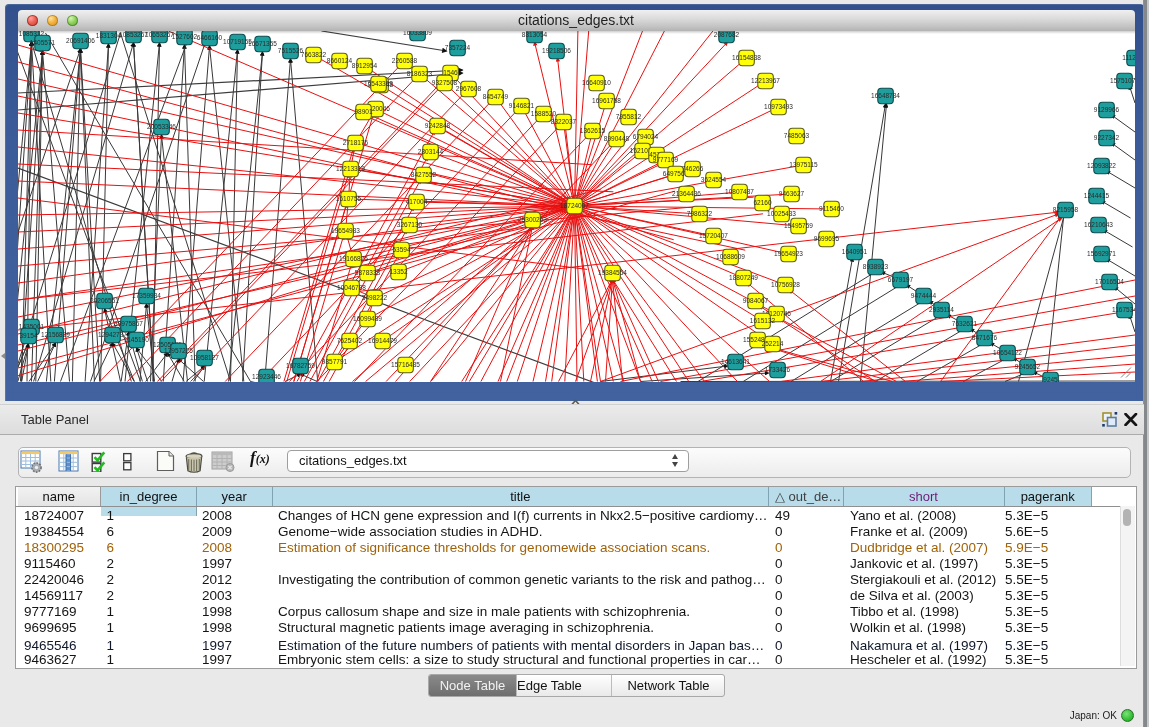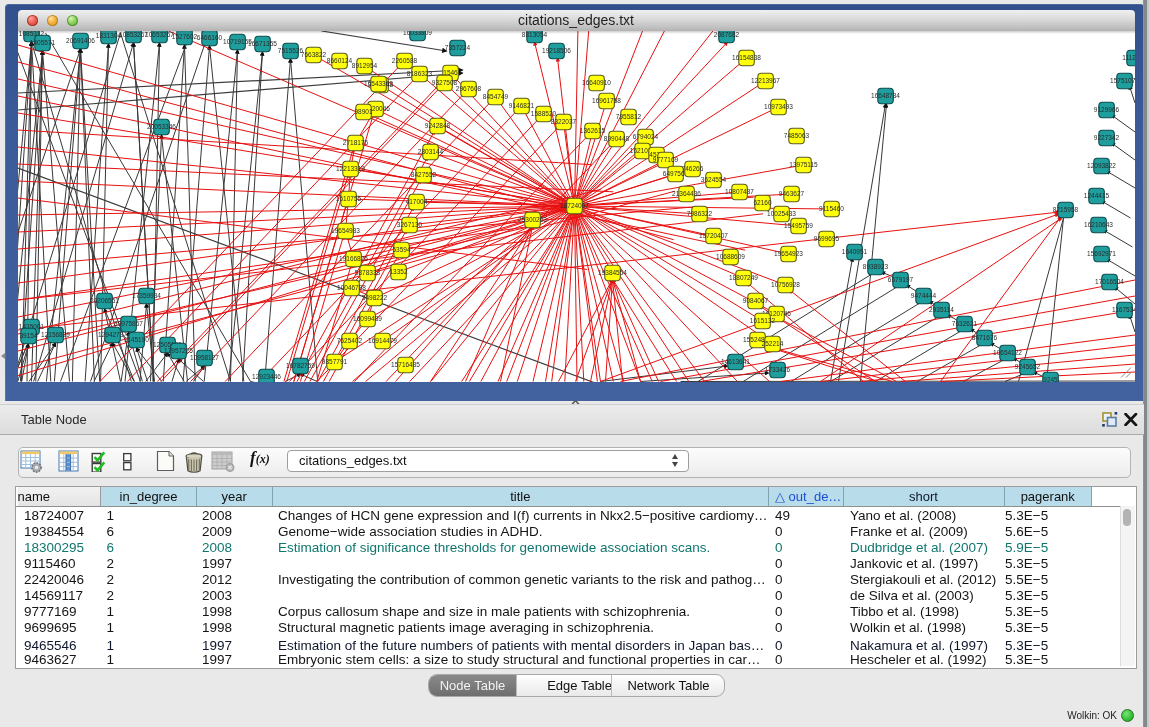--- a/index.html
+++ b/index.html
@@ -569,21 +569,21 @@
 <div class="abs" style="left:17.5px;top:31px;width:1117px;height:3px;background:linear-gradient(180deg,rgba(60,60,60,.25),rgba(60,60,60,0))"></div>
 <div class="abs" style="left:1px;top:353px;width:0;height:0;border-top:3.5px solid transparent;border-bottom:3.5px solid transparent;border-right:4.5px solid #8a8a8a"></div>
 
 <div class="abs" style="left:1142.5px;top:0;width:6.5px;height:727px;background:linear-gradient(90deg,#9a9a9a 0,#84888b 1px,#84888b 4px,#c6c9cc 4px)"></div>
 
 <svg class="abs" style="left:570px;top:399px" width="11" height="7" viewBox="0 0 11 7">
     <path d="M1.5 6L5.5 1.5L9.5 6" stroke="#5a5a5a" stroke-width="1.6" fill="none"></path>
   </svg>
 
 <div class="abs" style="left:0;top:404px;width:1144px;height:29px;background:linear-gradient(180deg,#ebebeb,#ddd);border-top:1px solid #d0d0d0;border-bottom:1px solid #ababab">
-  <div class="abs" style="left:21px;top:0;font-size:13px;color:#2a2a2a;line-height:29px">Table Node</div>
+  <div class="abs" style="left:21px;top:0;font-size:13px;color:#2a2a2a;line-height:29px">Table Panel</div>
   <svg class="abs" style="left:1102px;top:7px" width="16" height="15" viewBox="0 0 16 15">
     <rect x="1" y="1" width="8" height="8" fill="#edf2fa" stroke="#a0922e" stroke-width="1.6"></rect>
     <rect x="5.5" y="5.5" width="8.5" height="8.5" fill="#dfeafa" stroke="#5d7d9e" stroke-width="1.6"></rect>
     <rect x="12.6" y="0" width="2.6" height="2.6" fill="#1d3d6e"></rect>
     <rect x="0.2" y="12" width="2.6" height="2.6" fill="#1d3d6e"></rect>
   </svg>
   <svg class="abs" style="left:1124px;top:8px" width="14" height="13" viewBox="0 0 14 13">
     <path d="M1.5 1L12 12 M12 1L1.5 12" stroke="#141414" stroke-width="2.6" stroke-linecap="round"></path>
   </svg>
 </div>
@@ -632,47 +632,47 @@
       <path d="M17.3 14.8l3.4 3.4 M20.7 14.8l-3.4 3.4" stroke="#e3e3e3" stroke-width="1.3"></path>
     </svg></div>
 <div style="position:absolute;left:250px;top:448px"><span style="font-family:'Liberation Serif',serif;font-style:italic;font-weight:bold;font-size:17px;color:#111">f<span style="font-size:12px">(x)</span></span></div>
 
 <div class="abs" style="left:287px;top:450px;width:389px;height:20px;border:1px solid #9e9e9e;border-radius:4px;background:#fff;font-size:13px;color:#111;line-height:20px;padding-left:11px">citations_edges.txt
   <div class="abs" style="right:10px;top:3px;width:0;height:0;border-left:3.5px solid transparent;border-right:3.5px solid transparent;border-bottom:5px solid #444"></div>
   <div class="abs" style="right:10px;top:11px;width:0;height:0;border-left:3.5px solid transparent;border-right:3.5px solid transparent;border-top:5px solid #444"></div>
 </div>
 
 <div class="abs" style="left:15px;top:486px;width:1120px;height:181px;border:1px solid #9b9b9b;background:#fff"></div>
-<div style="position:absolute;left:17.5px;top:487px;width:83.5px;height:19px;background:linear-gradient(#f2f2f2,#e4e4e4);border-right:1px solid #9a9a9a;box-sizing:border-box;font-size:13px;color:#111;line-height:19px;">name</div>
-<div style="position:absolute;left:101px;top:487px;width:96px;height:19px;background:#b8dcea;border-right:1px solid #7fa3b2;box-sizing:border-box;font-size:13px;color:#111;line-height:19px;text-align:center;">in_degree</div>
+<div style="position:absolute;left:17.5px;top:487px;width:83.5px;height:19px;background:linear-gradient(#f2f2f2,#e4e4e4);border-right:1px solid #9a9a9a;box-sizing:border-box;font-size:13px;color:#111;line-height:19px;text-align:center;">name</div>
+<div style="position:absolute;left:101px;top:487px;width:96px;height:29px;background:#b8dcea;border-right:1px solid #7fa3b2;box-sizing:border-box;font-size:13px;color:#111;line-height:19px;text-align:center;">in_degree</div>
 <div style="position:absolute;left:197px;top:487px;width:75.5px;height:19px;background:#b8dcea;border-right:1px solid #7fa3b2;box-sizing:border-box;font-size:13px;color:#111;line-height:19px;text-align:center;">year</div>
 <div style="position:absolute;left:272.5px;top:487px;width:496.5px;height:19px;background:#b8dcea;border-right:1px solid #7fa3b2;box-sizing:border-box;font-size:13px;color:#111;line-height:19px;text-align:center;">title</div>
-<div style="position:absolute;left:769px;top:487px;width:74.5px;height:19px;background:#b8dcea;border-right:1px solid #7fa3b2;box-sizing:border-box;font-size:13px;color:#1d4ed8;line-height:19px;text-align:left;padding-left:6px;">△ out_de…</div>
-<div style="position:absolute;left:843.5px;top:487px;width:161.0px;height:19px;background:#b8dcea;border-right:1px solid #7fa3b2;box-sizing:border-box;font-size:13px;color:#0f172a;line-height:19px;text-align:center;">short</div>
+<div style="position:absolute;left:769px;top:487px;width:74.5px;height:19px;background:#b8dcea;border-right:1px solid #7fa3b2;box-sizing:border-box;font-size:13px;color:#404040;line-height:19px;text-align:left;padding-left:6px;">△ out_de…</div>
+<div style="position:absolute;left:843.5px;top:487px;width:161.0px;height:19px;background:#b8dcea;border-right:1px solid #7fa3b2;box-sizing:border-box;font-size:13px;color:#701a75;line-height:19px;text-align:center;">short</div>
 <div style="position:absolute;left:1004.5px;top:487px;width:87.5px;height:19px;background:#b8dcea;border-right:1px solid #7fa3b2;box-sizing:border-box;font-size:13px;color:#111;line-height:19px;text-align:center;">pagerank</div>
 <div class="abs" style="left:15px;top:505.5px;width:1120px;height:1px;background:#8f8f8f"></div>
 <div style="position:absolute;left:15px;top:507.5px;width:1120px;height:16px;font-size:13.5px;color:#141414;line-height:16px">
 <span style="position:absolute;left:9px">18724007</span>
 <span style="position:absolute;left:91.5px">1</span>
 <span style="position:absolute;left:187px">2008</span>
 <span style="position:absolute;left:263px;width:492px;overflow:hidden;white-space:nowrap;text-overflow:ellipsis;display:inline-block">Changes of HCN gene expression and I(f) currents in Nkx2.5−positive cardiomyoc…</span>
 <span style="position:absolute;left:760px">49</span>
 <span style="position:absolute;left:835px">Yano et al. (2008)</span>
 <span style="position:absolute;left:990px">5.3E−5</span>
 </div>
 <div style="position:absolute;left:15px;top:523.5px;width:1120px;height:16px;font-size:13.5px;color:#141414;line-height:16px">
 <span style="position:absolute;left:9px">19384554</span>
 <span style="position:absolute;left:91.5px">6</span>
 <span style="position:absolute;left:187px">2009</span>
 <span style="position:absolute;left:263px;width:492px;overflow:hidden;white-space:nowrap;text-overflow:ellipsis;display:inline-block">Genome−wide association studies in ADHD.</span>
 <span style="position:absolute;left:760px">0</span>
 <span style="position:absolute;left:835px">Franke et al. (2009)</span>
 <span style="position:absolute;left:990px">5.6E−5</span>
 </div>
-<div style="position:absolute;left:15px;top:539.5px;width:1120px;height:16px;font-size:13.5px;color:#0f766e;line-height:16px">
+<div style="position:absolute;left:15px;top:539.5px;width:1120px;height:16px;font-size:13.5px;color:#a16207;line-height:16px">
 <span style="position:absolute;left:9px">18300295</span>
 <span style="position:absolute;left:91.5px">6</span>
 <span style="position:absolute;left:187px">2008</span>
 <span style="position:absolute;left:263px;width:492px;overflow:hidden;white-space:nowrap;text-overflow:ellipsis;display:inline-block">Estimation of significance thresholds for genomewide association scans.</span>
 <span style="position:absolute;left:760px">0</span>
 <span style="position:absolute;left:835px">Dudbridge et al. (2007)</span>
 <span style="position:absolute;left:990px">5.9E−5</span>
 </div>
 <div style="position:absolute;left:15px;top:555.5px;width:1120px;height:16px;font-size:13.5px;color:#141414;line-height:16px">
 <span style="position:absolute;left:9px">9115460</span>
@@ -732,20 +732,20 @@
 <span style="position:absolute;left:187px">1997</span>
 <span style="position:absolute;left:263px;width:492px;overflow:hidden;white-space:nowrap;text-overflow:ellipsis;display:inline-block">Embryonic stem cells: a size to study structural and functional properties in car…</span>
 <span style="position:absolute;left:760px">0</span>
 <span style="position:absolute;left:835px">Hescheler et al. (1992)</span>
 <span style="position:absolute;left:990px">5.3E−5</span>
 </div>
 
 <div class="abs" style="left:1119.5px;top:506px;width:14.5px;height:160px;background:#f4f4f4;border-left:1px solid #ddd"></div>
 <div class="abs" style="left:1122.5px;top:509px;width:8px;height:17px;background:#b3b3b3;border-radius:4px"></div>
 
-<div class="abs" style="left:428px;top:674px;width:295px;height:21px;border:1px solid #a8a8a8;border-radius:9px;background:linear-gradient(180deg,#fff,#e9e9e9);overflow:hidden">
+<div class="abs" style="left:428px;top:674px;width:295px;height:21px;border:1px solid #a8a8a8;border-radius:3px;background:linear-gradient(180deg,#fff,#e9e9e9);overflow:hidden">
   <div class="abs" style="left:0;top:0;width:87px;height:21px;background:linear-gradient(180deg,#8a8a8a,#6e6e6e);color:#f2f2f2;font-size:13px;text-align:center;line-height:21px">Node Table</div>
-  <div class="abs" style="left:87px;top:0;width:95px;height:21px;color:#111;font-size:13px;text-align:right;line-height:21px;border-left:1px solid #bbb">Edge Table</div>
+  <div class="abs" style="left:87px;top:0;width:95px;height:21px;color:#111;font-size:13px;text-align:left;line-height:21px;border-left:1px solid #bbb">Edge Table</div>
   <div class="abs" style="left:182px;top:0;width:113px;height:21px;color:#111;font-size:13px;text-align:center;line-height:21px;border-left:1px solid #bbb">Network Table</div>
 </div>
 
-<div class="abs" style="left:1060px;top:710px;width:57px;text-align:right;font-size:10px;color:#222;line-height:12px">Wolkin: OK</div>
+<div class="abs" style="left:1060px;top:710px;width:57px;text-align:right;font-size:10px;color:#222;line-height:12px">Japan: OK</div>
 <div class="abs" style="left:1121px;top:709px;width:11px;height:11px;border-radius:50%;background:radial-gradient(circle at 40% 35%,#7fe07f,#35c435 55%,#1f9e1f);border:1px solid #2b6e2b"></div>
 
 </body></html>

